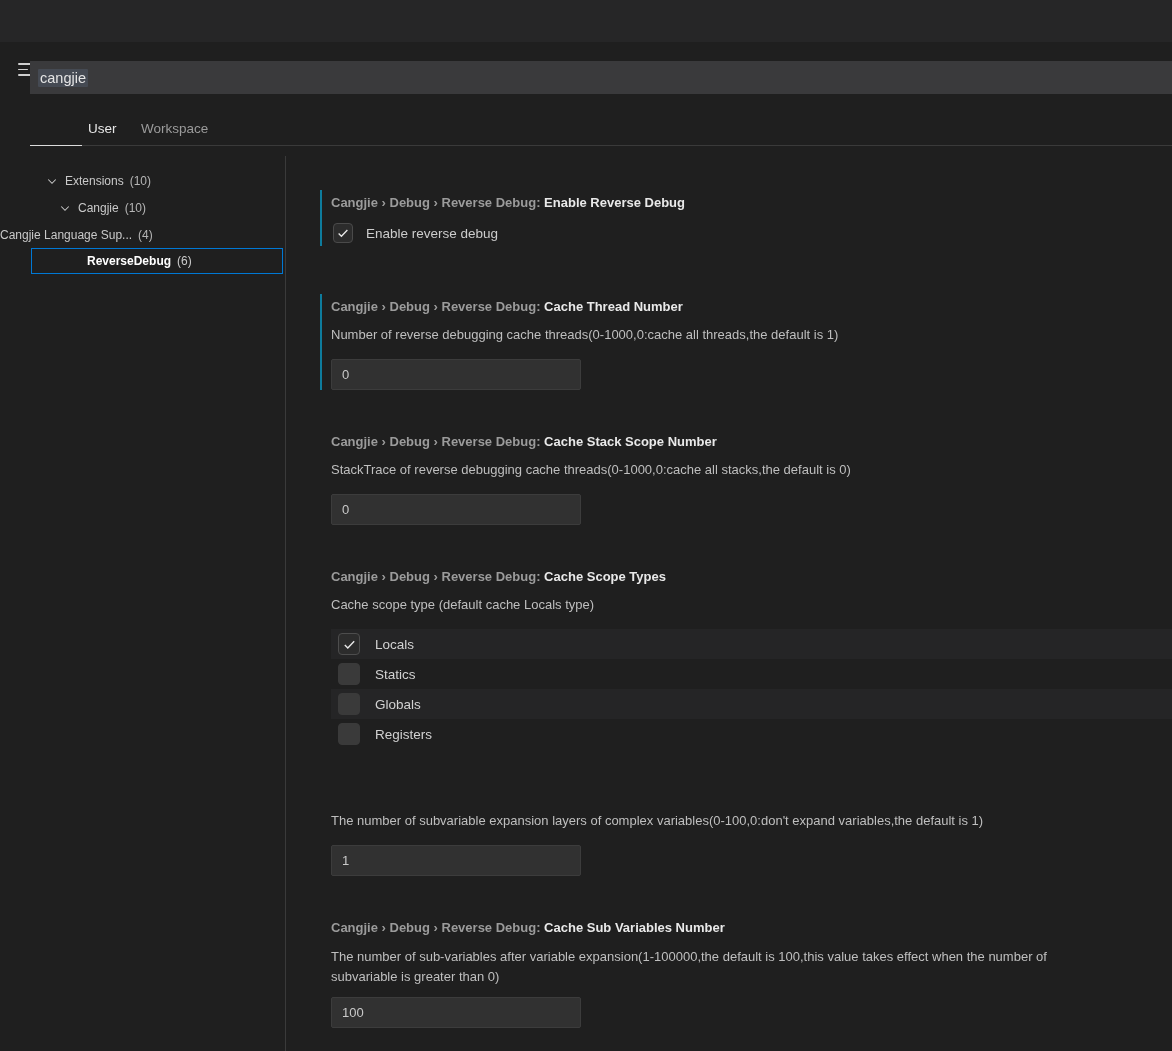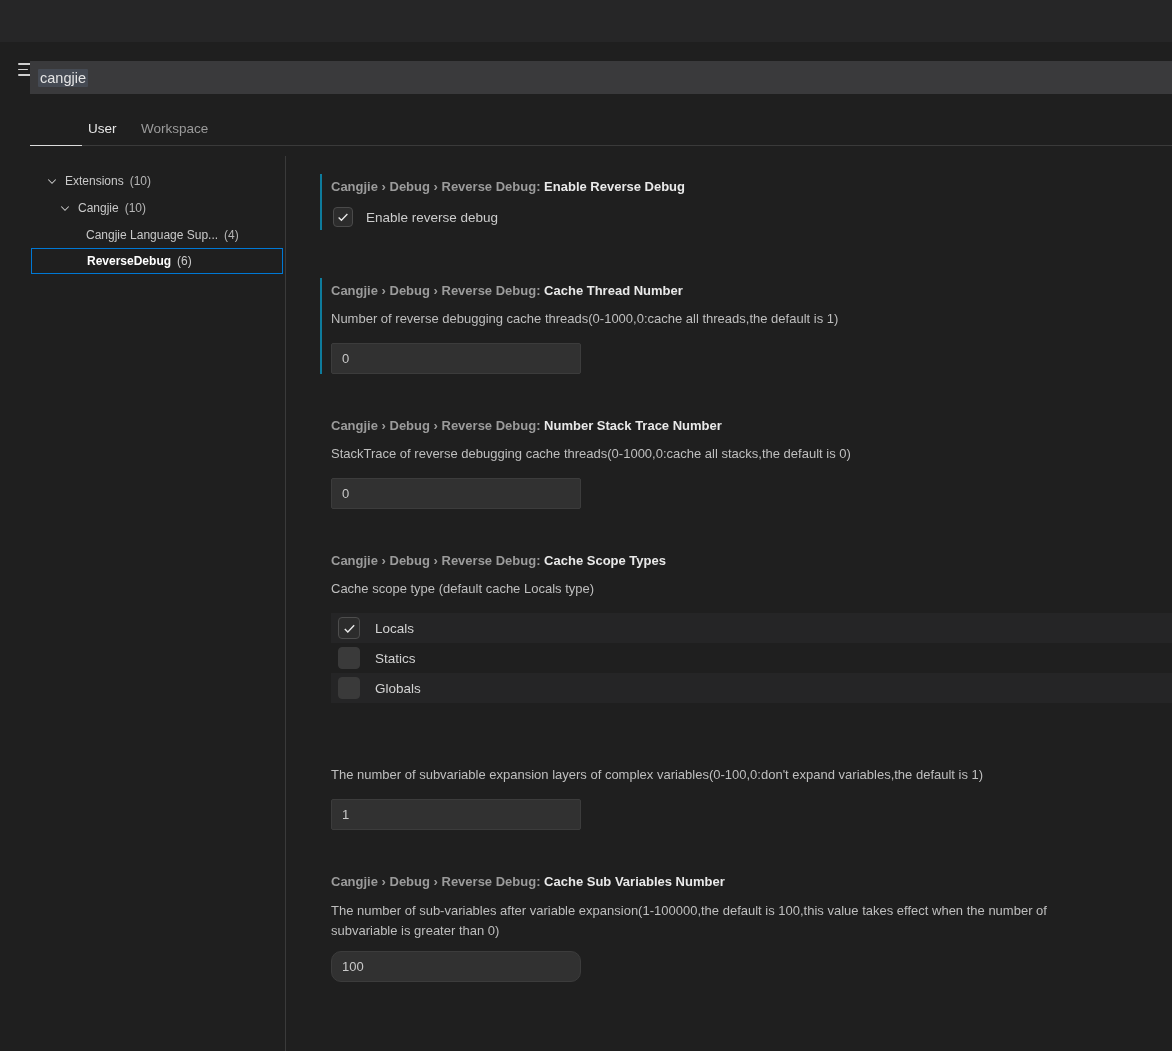--- a/index.html
+++ b/index.html
@@ -47,21 +47,21 @@
   .scope-divider { position:absolute; left:30px; right:0; top:33px; height:1px; background:#3a3a3a; }
   .scope-underline { position:absolute; left:30px; width:52px; top:32.5px; height:1.5px; background:#dcdcdc; }
 
   
   .tree { position:absolute; left:0; top:160px; width:285px; bottom:0; padding-top:7px; }
   .tree-row { height:27px; display:flex; align-items:center; font-size:12px; color:#c9c9c9; cursor:pointer; white-space:nowrap; }
   .tree-row .chev { width:12px; height:12px; margin-right:7px; flex:none; }
   .tree-row .chev svg { display:block; }
   .lvl0 { padding-left:46px; }
   .lvl1 { padding-left:59px; }
-  .lvl2 { padding-left:86px; }
+  .lvl2 { }
   .tree-count { margin-left:6px; color:#b5b5b5; }
   .tree-row.selected {
     margin:0 2px 0 31px; height:26px;
     border:1px solid #0078d4;
     padding-left:55px;
     align-items:center;
   }
   .tree-row.selected .tree-label { color:#ffffff; font-weight:bold; }
   .tree-row.selected .tree-count { color:#cccccc; }
 
@@ -76,21 +76,21 @@
   .s-crumb { color:#9b9b9b; }
   .s-name { color:#e9e9e9; }
   .s-desc { margin-top:10px; color:#bfbfbf; line-height:18px; white-space:pre-line; width:1400px; }
   .s-desc.wide { line-height:20px; }
   .s-input {
     margin-top:15px; width:250px; height:31px; background:#313131;
     border:1px solid #3c3c3c; border-radius:2px; color:#c9c9c9;
     font-family:"Liberation Sans", sans-serif; font-size:13px; padding:0 10px;
     outline:none; display:block;
   }
-  .s-input.tight { margin-top:10px;border-radius:10px; }
+  .s-input.tight { margin-top:10px; }
 
   
   .cb-row { margin-top:8px; height:26px; display:flex; align-items:center; }
   .cbox {
     width:20px; height:20px; margin-left:2px; background:#2c2c2c;
     border:1px solid #4a4a4a; border-radius:4px; flex:none;
     display:flex; align-items:center; justify-content:center; cursor:pointer;
   }
   .cbox svg { display:block; }
   .cb-label { margin-left:13px; color:#cccccc; font-size:13.5px; }
@@ -101,21 +101,21 @@
   .cbl-row.alt { background:#252526; }
   .cbl-box {
     width:22px; height:22px; margin-left:7px; background:#3a3a3a;
     border:1px solid #3a3a3a; border-radius:4px; flex:none;
     display:flex; align-items:center; justify-content:center;
   }
   .cbl-box.checked { background:#2c2c2c; border-color:#4d4d4d; }
   .cbl-label { margin-left:15px; color:#d2d2d2; font-size:13.5px; }
 
   
-  .s1 { margin-top:14px; }
+  .s1 { margin-top:30px; }
   .s2 { margin-top:48px; }
   .s3 { margin-top:39px; }
   .s4 { margin-top:39px; }
   .s5 { margin-top:49px; }
   .s6 { margin-top:39px; }
 </style>
 </head>
 <body>
 
 <div class="tabbar">
@@ -193,21 +193,21 @@
     <span class="mod-bar"></span>
     <div class="s-title">
       <span class="s-crumb">Cangjie › Debug › Reverse Debug: </span><span class="s-name">Cache Thread Number</span>
     </div>
     <div class="s-desc">Number of reverse debugging cache threads(0-1000,0:cache all threads,the default is 1)</div>
     <input class="s-input" type="text" value="0" style="">
   </div>
 
   <div class="setting s3">
     <div class="s-title">
-      <span class="s-crumb">Cangjie › Debug › Reverse Debug: </span><span class="s-name">Number Stack Trace Number</span>
+      <span class="s-crumb">Cangjie › Debug › Reverse Debug: </span><span class="s-name">Cache Stack Scope Number</span>
     </div>
     <div class="s-desc">StackTrace of reverse debugging cache threads(0-1000,0:cache all stacks,the default is 0)</div>
     <input class="s-input" type="text" value="0" style="">
   </div>
 
   <div class="setting s4">
     <div class="s-title">
       <span class="s-crumb">Cangjie › Debug › Reverse Debug: </span><span class="s-name">Cache Scope Types</span>
     </div>
     <div class="s-desc">Cache scope type (default cache Locals type)</div>
@@ -221,20 +221,24 @@
         <span class="cbl-label">Locals</span>
       </div>
       <div class="cbl-row">
         <span class="cbl-box"></span>
         <span class="cbl-label">Statics</span>
       </div>
       <div class="cbl-row alt">
         <span class="cbl-box"></span>
         <span class="cbl-label">Globals</span>
       </div>
+      <div class="cbl-row">
+        <span class="cbl-box"></span>
+        <span class="cbl-label">Registers</span>
+      </div>
     </div>
   </div>
 
   <div class="setting s5">
     <div class="s-desc">The number of subvariable expansion layers of complex variables(0-100,0:don't expand variables,the default is 1)</div>
     <input class="s-input" type="text" value="1" style="">
   </div>
 
   <div class="setting s6">
     <div class="s-title">

